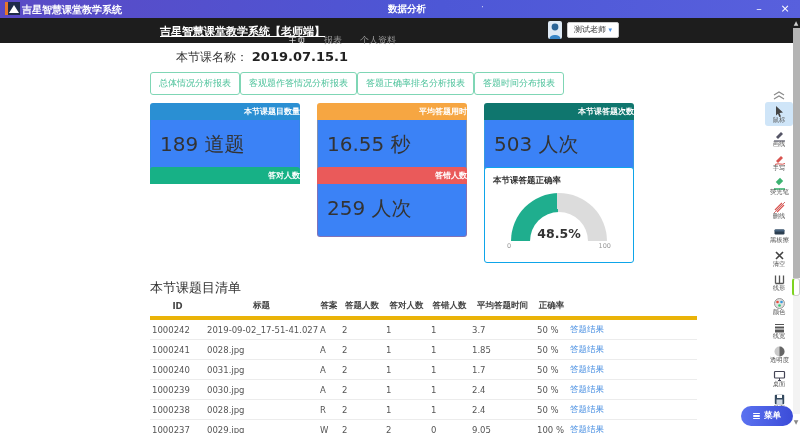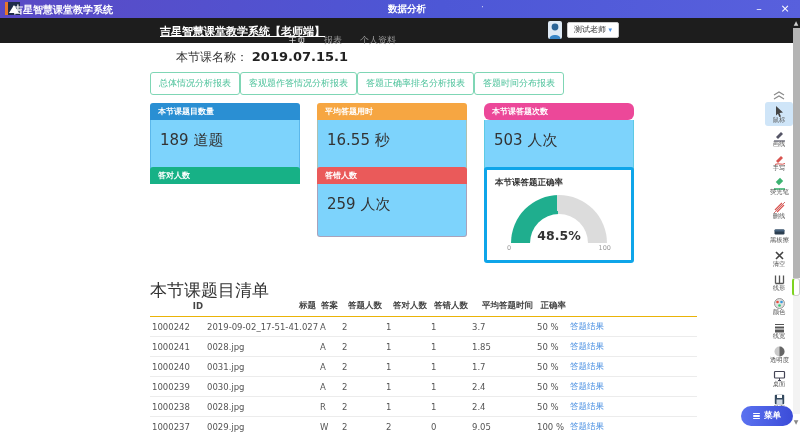--- a/index.html
+++ b/index.html
@@ -7,21 +7,21 @@
     font-family:"DejaVu Sans","Liberation Sans",sans-serif; }
 
   
   .titlebar { position:absolute; left:0; top:0; width:800px; height:18px;
     background:linear-gradient(100deg,#5a4ac5 0%,#4d57d6 55%,#5860dd 100%); color:#fff; }
   .logo { position:absolute; left:5px; top:2px; width:15px; height:13px; display:flex; }
   .logo .stripe { width:3px; height:13px; background:#e8762c; }
   .logo .sq { width:12px; height:13px; background:#1f2b4a; position:relative; }
   .logo .mtn { position:absolute; left:1px; bottom:2px; width:0; height:0;
     border-left:5px solid transparent; border-right:5px solid transparent; border-bottom:8px solid #fff; }
-  .app-title { position:absolute; left:13px; top:3px; font-size:10px; font-weight:bold; }
+  .app-title { position:absolute; left:22px; top:3px; font-size:10px; font-weight:bold; }
   .win-title { position:absolute; left:388px; top:3px; font-size:9.5px; font-weight:bold; }
   .title-dot { position:absolute; left:481px; top:2px; font-size:9px; color:#c9cdf2; }
   .win-btn { position:absolute; top:0; width:26px; height:18px; text-align:center; line-height:17px;
     font-size:11px; color:#fff; cursor:default; }
   .win-min { right:28px; }
   .win-close { right:2px; }
 
   
   .navbar { position:absolute; left:0; top:18px; width:800px; height:25px; background:#1d1d1d; }
   .brand { position:absolute; left:160px; top:6px; font-size:11px; font-weight:bold; color:#fff;text-decoration:underline; }
@@ -37,44 +37,44 @@
   
   .lesson-row { position:absolute; left:150px; top:49px; font-size:12px; color:#333;margin-left:26px; }
   .lesson-name { font-size:13px; font-weight:bold; color:#222; }
 
   .report-buttons { position:absolute; left:150px; top:72px; display:flex; }
   .report-btn { background:#fff; border:1px solid #7fd6b5; color:#4fc39c; font-size:9px;
     border-radius:3px; padding:4px 8px; font-family:inherit; white-space:nowrap; }
 
   .stat-card { position:absolute; width:150px; }
   .stat-card .hd { height:17px; border-radius:3px 3px 0 0; color:#fff; font-size:8px; font-weight:bold;
-    line-height:17px; padding-left:8px; white-space:nowrap; overflow:hidden; }
-  .stat-card .bd { height:53px; background:#7dd3fc; border:1px solid; border-top:none;
-    border-radius:0 0 3px 3px; font-size:15px; color:#333; padding:11px 0 0 9px; }
+    line-height:17px; padding-left:8px; white-space:nowrap; overflow:hidden;text-align:right; }
+  .stat-card .bd { height:53px; background:#3b82f6; border:1px solid; border-top:none;
+    border-radius:0 0 3px 3px; font-size:20px; color:#333; padding:11px 0 0 9px; }
 
   .gauge-card { position:absolute; left:484px; top:167px; width:150px; height:96px;
-    background:#fff; border:3px solid #0ea5e9; border-radius:3px; }
+    background:#fff; border:1px solid #0ea5e9; border-radius:3px; }
   .gauge-title { font-size:8.5px; color:#333; font-weight:bold; padding:7px 0 0 8px; white-space:nowrap; }
   .gauge-wrap { position:relative; width:96px; margin:6px auto 0; }
   .gauge-arc { position:relative; width:96px; height:48px; overflow:hidden; }
   .gauge-arc::before { content:''; position:absolute; inset:0; border-radius:96px 96px 0 0;
     background:conic-gradient(from 270deg at 50% 100%, var(--fill,#1fae8e) 0 var(--deg,87deg),
       var(--track,#dcdcdc) var(--deg,87deg) 180deg); }
   .gauge-arc::after { content:''; position:absolute; left:19px; top:19px; width:58px; height:29px;
     background:#fff; border-radius:58px 58px 0 0; }
   .gauge-value { position:absolute; left:0; right:0; top:33px; text-align:center;
     font-size:12.5px; font-weight:bold; color:#333; z-index:2; }
   .gauge-ticks { display:flex; justify-content:space-between; width:104px; margin:1px auto 0;
     font-size:6.5px; color:#9a9a9a; }
 
-  .table-title { position:absolute; left:150px; top:279px; font-size:17px; color:#333; }
+  .table-title { position:absolute; left:150px; top:279px; font-size:13px; color:#333; }
   .qtable { position:absolute; left:150px; top:296px; width:547px; border-collapse:collapse;
     table-layout:fixed; }
-  .qtable th { font-size:8.5px; color:#444; text-align:right; font-weight:bold;
-    padding:4px 2px; border-bottom:1px solid #eab308; white-space:nowrap; overflow:hidden; }
+  .qtable th { font-size:8.5px; color:#444; text-align:center; font-weight:bold;
+    padding:4px 2px; border-bottom:4px solid #eab308; white-space:nowrap; overflow:hidden; }
   .qtable td { font-size:8.5px; color:#555; padding:3.5px 2px; border-bottom:1px solid #ececec;
     white-space:nowrap; overflow:hidden; }
   .qtable a { color:#4a90e2; text-decoration:none; }
 
   
   .toolrail { position:absolute; left:764px; top:91px; width:30px; display:flex;
     flex-direction:column; align-items:center; gap:1px; }
   .collapse { width:14px; height:9px; margin-bottom:1px; }
   .tool { width:28px; padding:1px 0 2px; display:flex; flex-direction:column; align-items:center;
     border-radius:3px; }
@@ -151,21 +151,21 @@
 <div id="cards">
     <div class="stat-card" style="left: 150px; top: 103px;">
       <div class="hd" style="background: rgb(42, 143, 211);">本节课题目数量</div>
       <div class="bd" style="border-color: rgba(42, 143, 211, 0.4);">189 道题</div>
     </div>
     <div class="stat-card" style="left: 317px; top: 103px;">
       <div class="hd" style="background: rgb(246, 166, 66);">平均答题用时</div>
       <div class="bd" style="border-color: rgba(246, 166, 66, 0.4);">16.55 秒</div>
     </div>
     <div class="stat-card" style="left: 484px; top: 103px;">
-      <div class="hd" style="background: #ec4899; border-radius: 6px;">本节课答题次数</div>
+      <div class="hd" style="background: #0f766e;">本节课答题次数</div>
       <div class="bd" style="border-color: rgba(47, 191, 196, 0.4);">503 人次</div>
     </div>
     <div class="stat-card" style="left: 150px; top: 167px;">
       <div class="hd" style="background: rgb(23, 177, 134);">答对人数</div>
     </div>
     <div class="stat-card" style="left: 317px; top: 167px;">
       <div class="hd" style="background: rgb(234, 90, 90);">答错人数</div>
       <div class="bd" style="border-color: rgba(234, 90, 90, 0.4);">259 人次</div>
     </div>
   </div>

